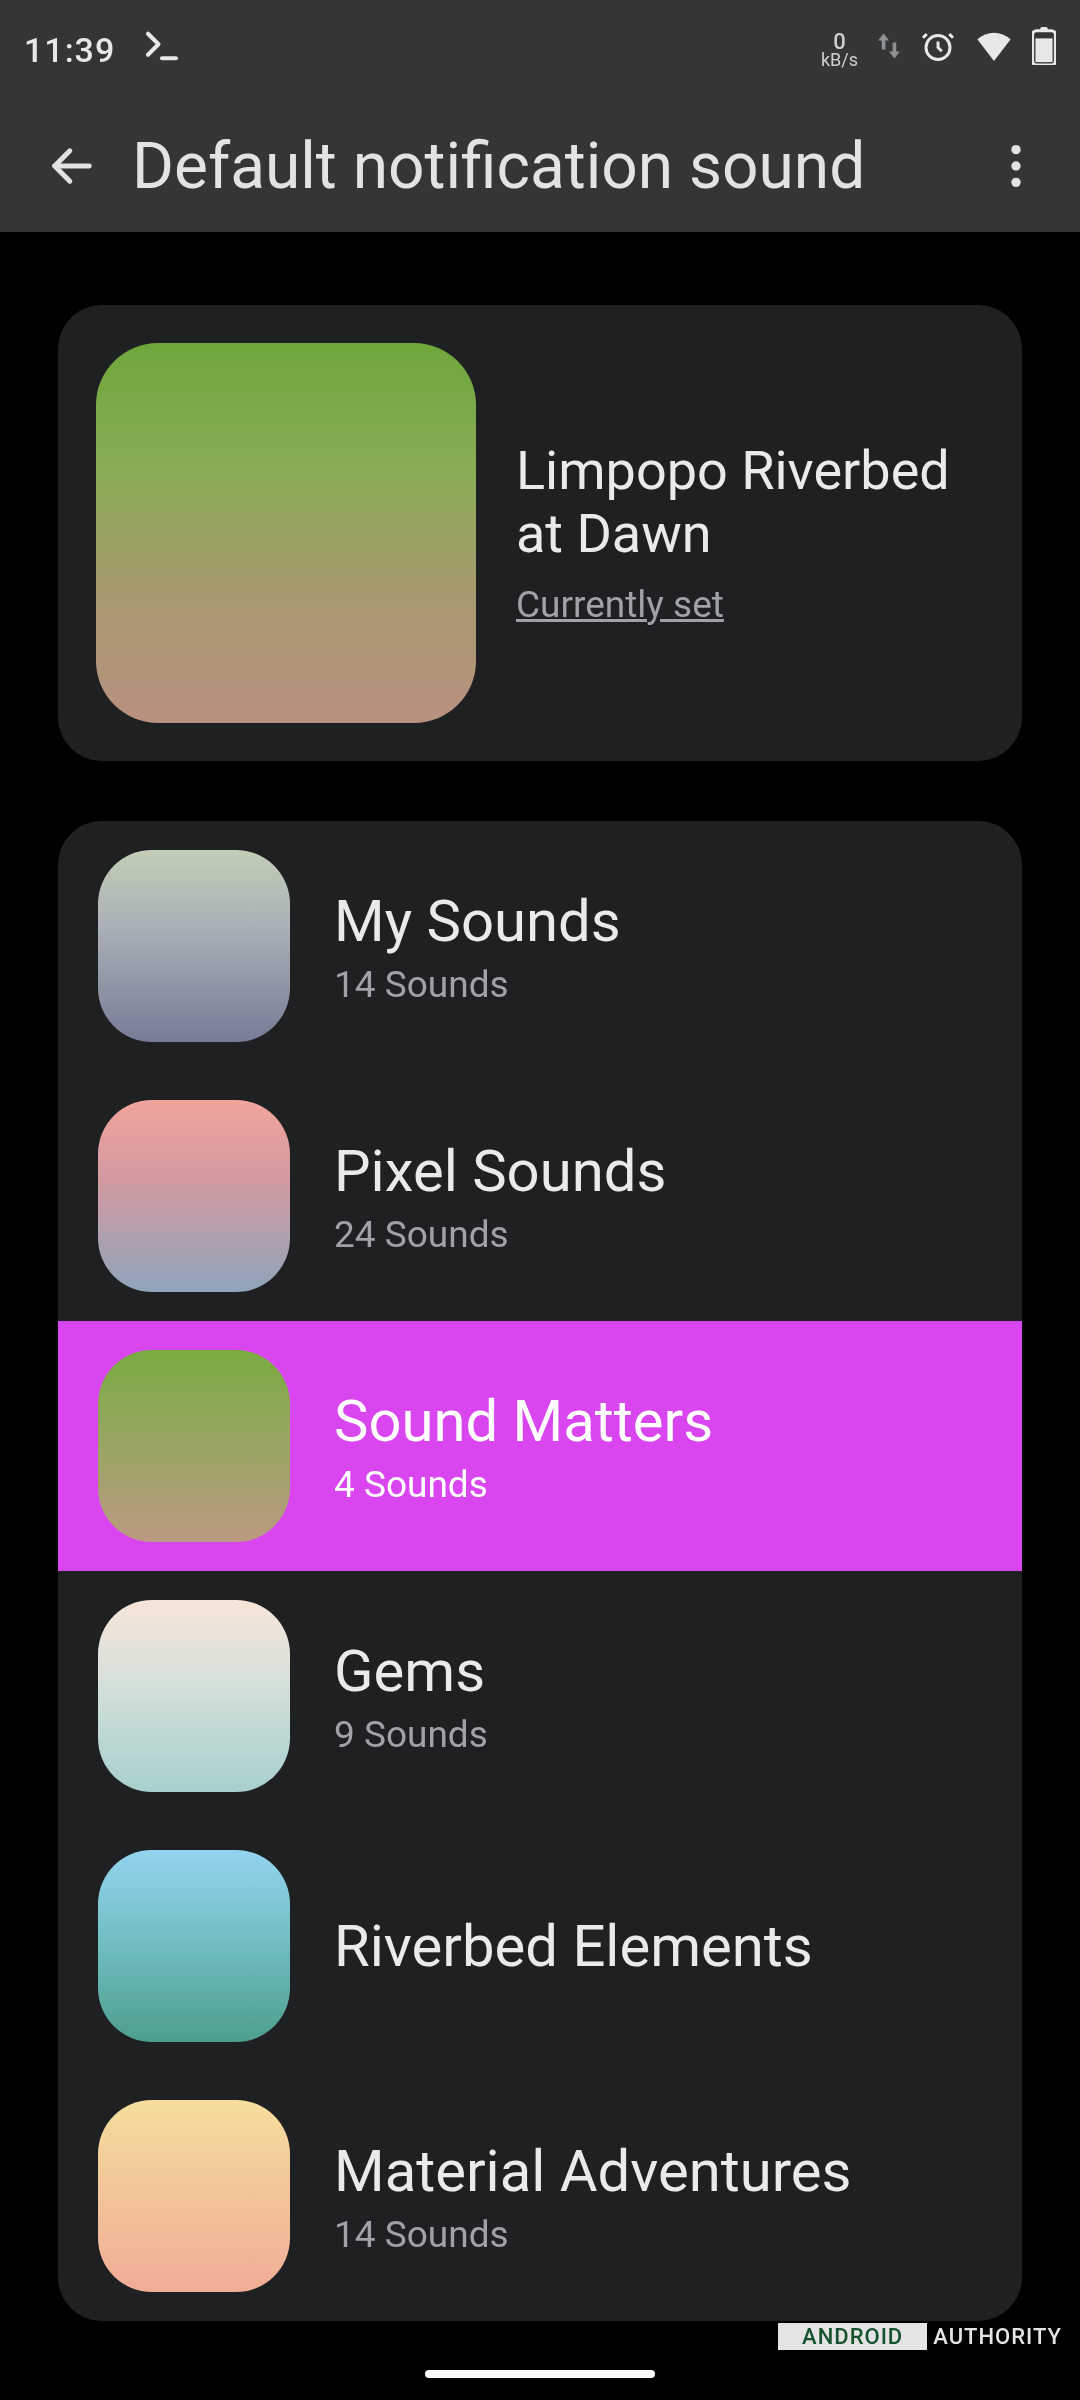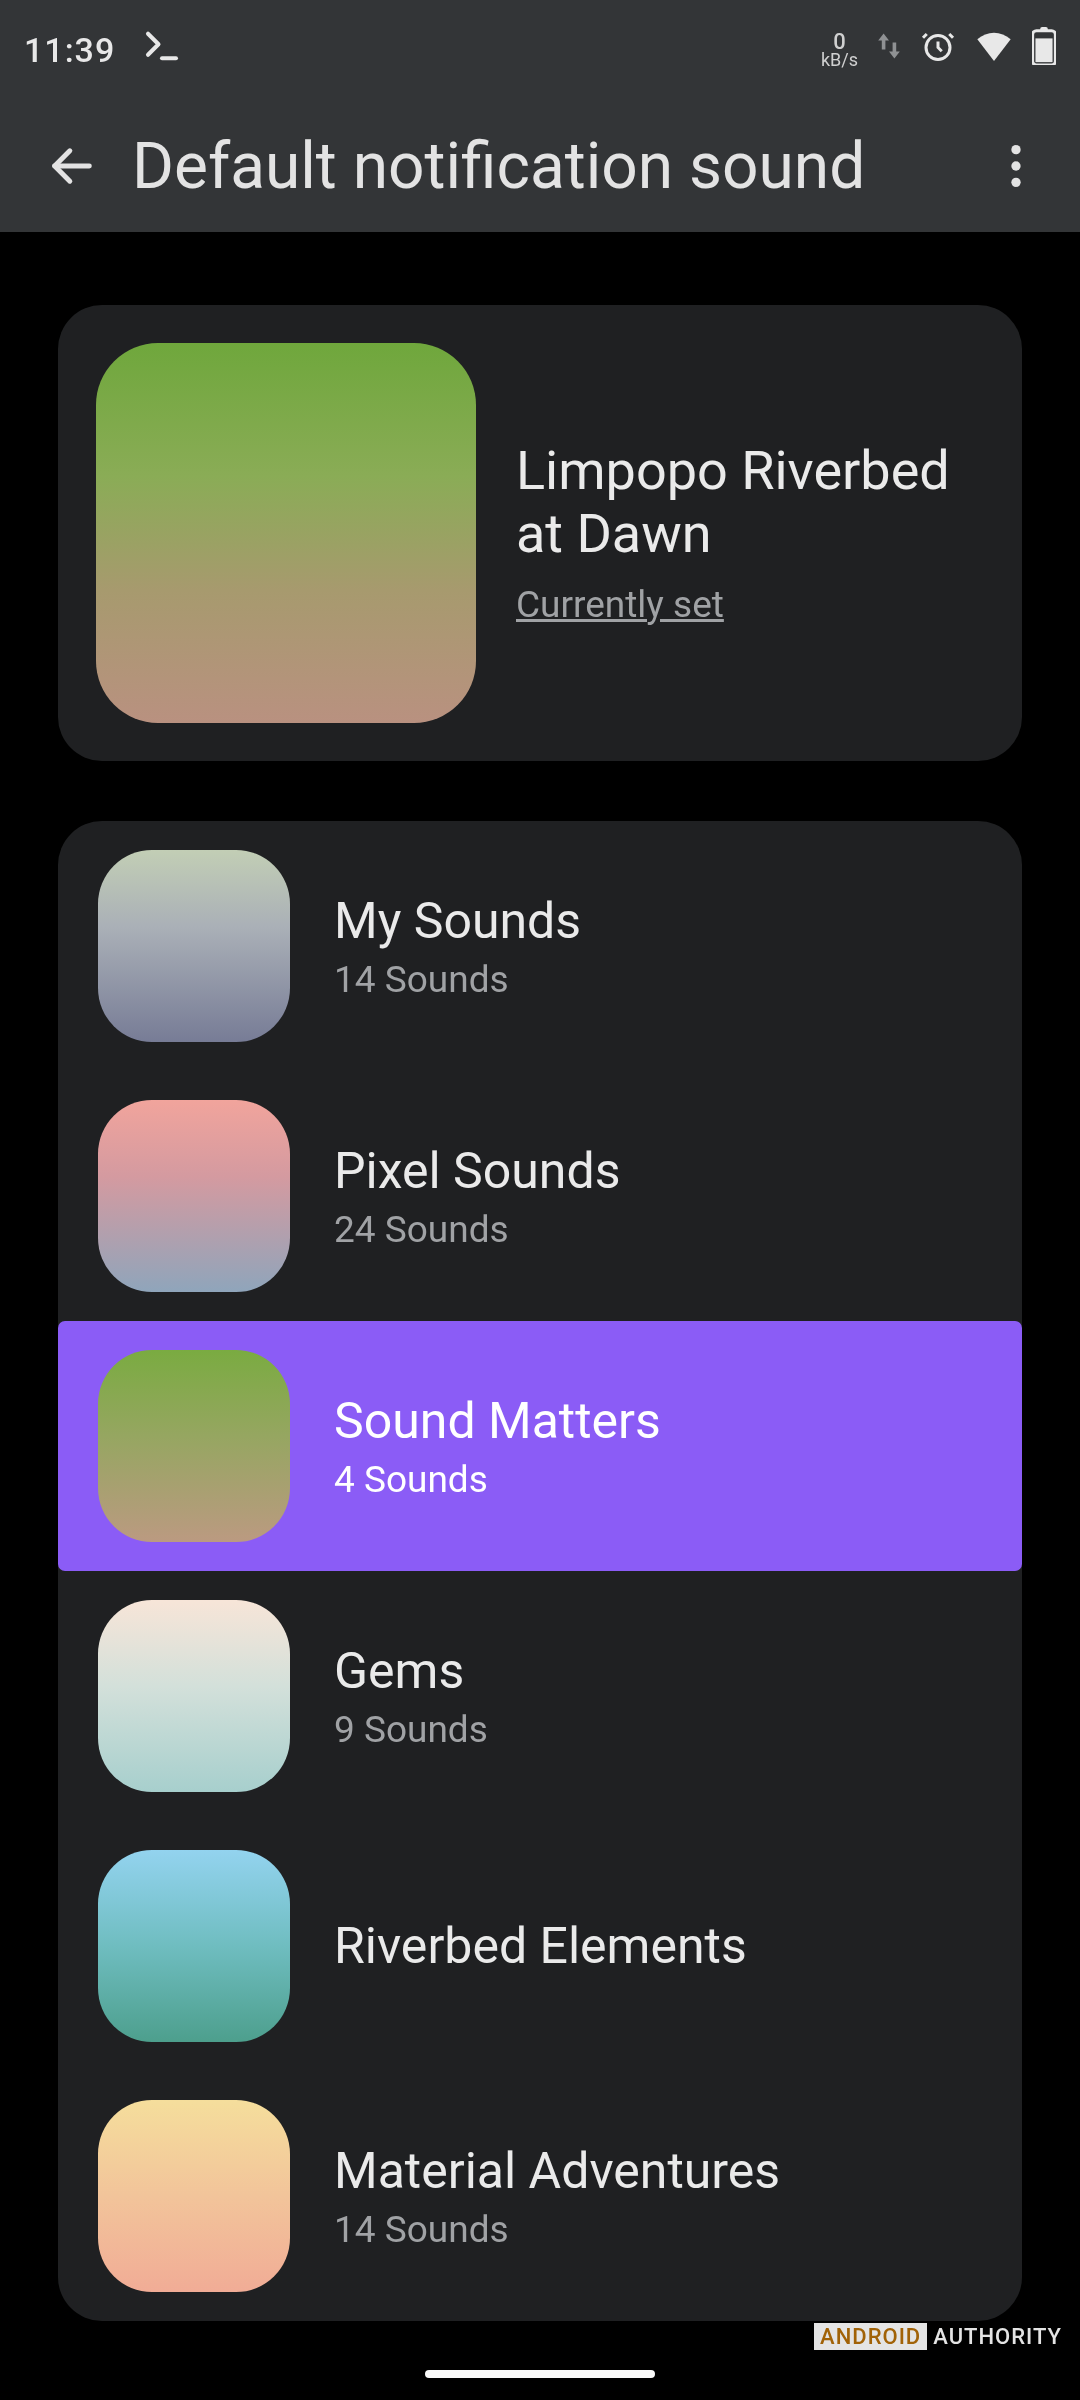--- a/index.html
+++ b/index.html
@@ -108,29 +108,29 @@
       background: #1f2022;
       border-radius: 44px;
       overflow: hidden;
     }
     .cat-item {
       display: flex;
       align-items: center;
       padding: 29px 40px;
       gap: 44px;
     }
-    .cat-item.selected { background: #8b5cf6; border-radius: 7px; }
+    .cat-item.selected { background: #d946ef; }
     .cat-art {
       width: 192px;
       height: 192px;
       border-radius: 54px;
       flex-shrink: 0;
     }
     .cat-text { display: flex; flex-direction: column; gap: 8px; }
-    .cat-title { font-size: 50px; color: #eaeaea; font-weight: 400; }
+    .cat-title { font-size: 58px; color: #eaeaea; font-weight: 400; }
     .cat-sub { font-size: 37px; color: #a0a2a5; }
     .cat-item.selected .cat-title,
     .cat-item.selected .cat-sub { color: #ffffff; }
 
     .art-mysounds { background: linear-gradient(180deg, #c2ceb5 0%, #aab0b7 40%, #777c96 100%); }
     .art-pixel { background: linear-gradient(180deg, #f1a49c 0%, #d49aa0 40%, #8fa5bb 100%); }
     .art-soundmatters { background: linear-gradient(180deg, #7aab41 0%, #96a661 45%, #bb9a81 100%); }
     .art-gems { background: linear-gradient(180deg, #f7e5d8 0%, #d3e0da 45%, #a7cfcd 100%); }
     .art-natural { background: linear-gradient(180deg, #93d3ef 0%, #6fbdc0 50%, #4d9f8d 100%); }
     .art-material { background: linear-gradient(180deg, #f5de9c 0%, #f2c49a 50%, #f1ac96 100%); }
@@ -143,22 +143,22 @@
       font-size: 22px;
       letter-spacing: 1px;
       color: #e4e4e4;
       display: flex;
       align-items: center;
       gap: 6px;
       font-weight: 500;
     }
     .wm-box {
       background: #e4e4e4;
-      color: #a16207;
-      padding: 1px 6px;
+      color: #14532d;
+      padding: 1px 24px;
     }
 
     
     .nav-pill {
       position: absolute;
       bottom: 22px;
       left: 50%;
       transform: translateX(-50%);
       width: 230px;
       height: 8px;

